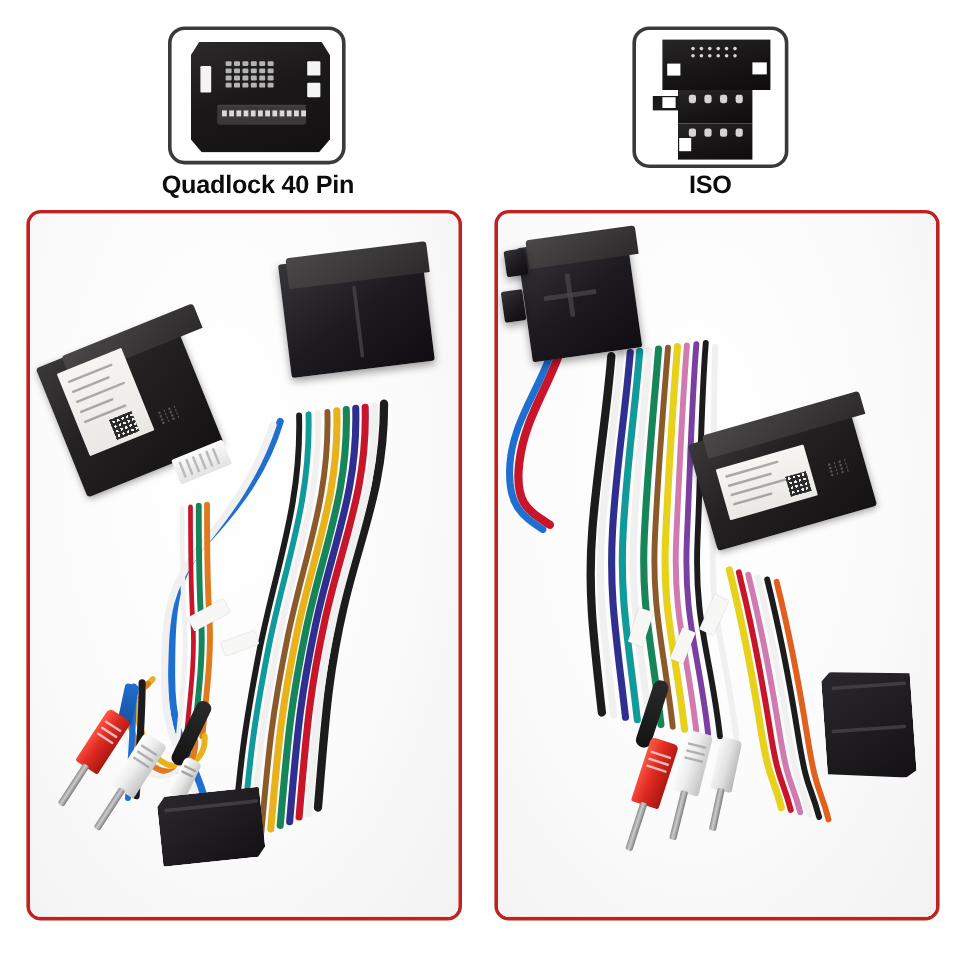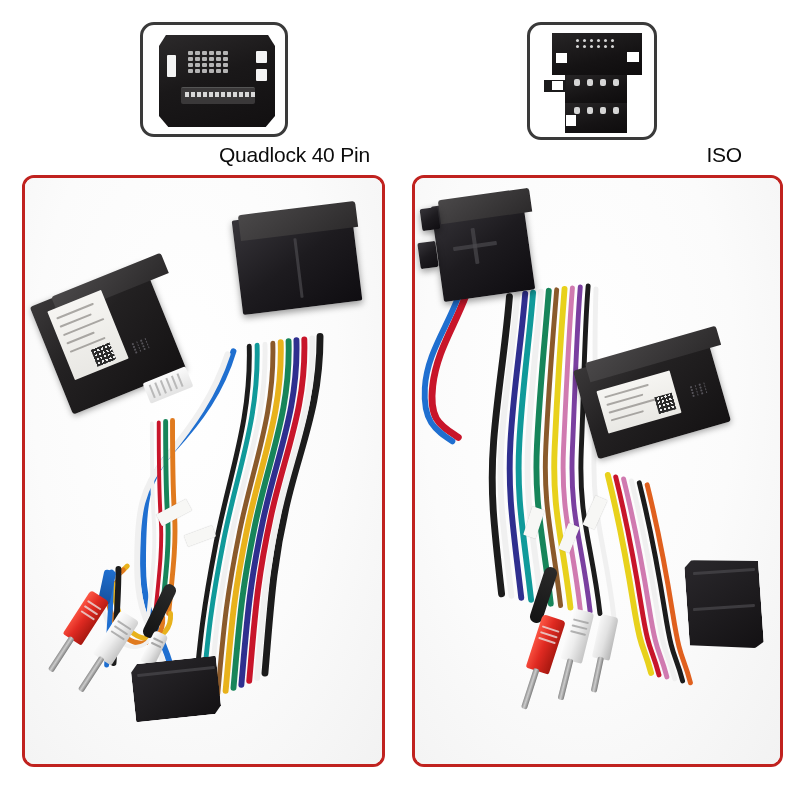--- a/index.html
+++ b/index.html
@@ -17,22 +17,22 @@
   .thumb-frame{
     position:absolute;
     border:3px solid #3a3a3a;
     border-radius:14px;
     background:#ffffff;
     box-sizing:border-box;
     overflow:hidden;
   }
   .thumb-caption{
     position:absolute;
-    text-align:right;
-    font-weight:normal;
+    text-align:center;
+    font-weight:bold;
     color:#0c0c0c;
     letter-spacing:-0.2px;
     white-space:nowrap;
   }
 
   
   .ql-body{
     position:absolute;
     background:linear-gradient(160deg,#2c2a2b 0%,#1a1819 45%,#121011 100%);
     border-radius:3px;

